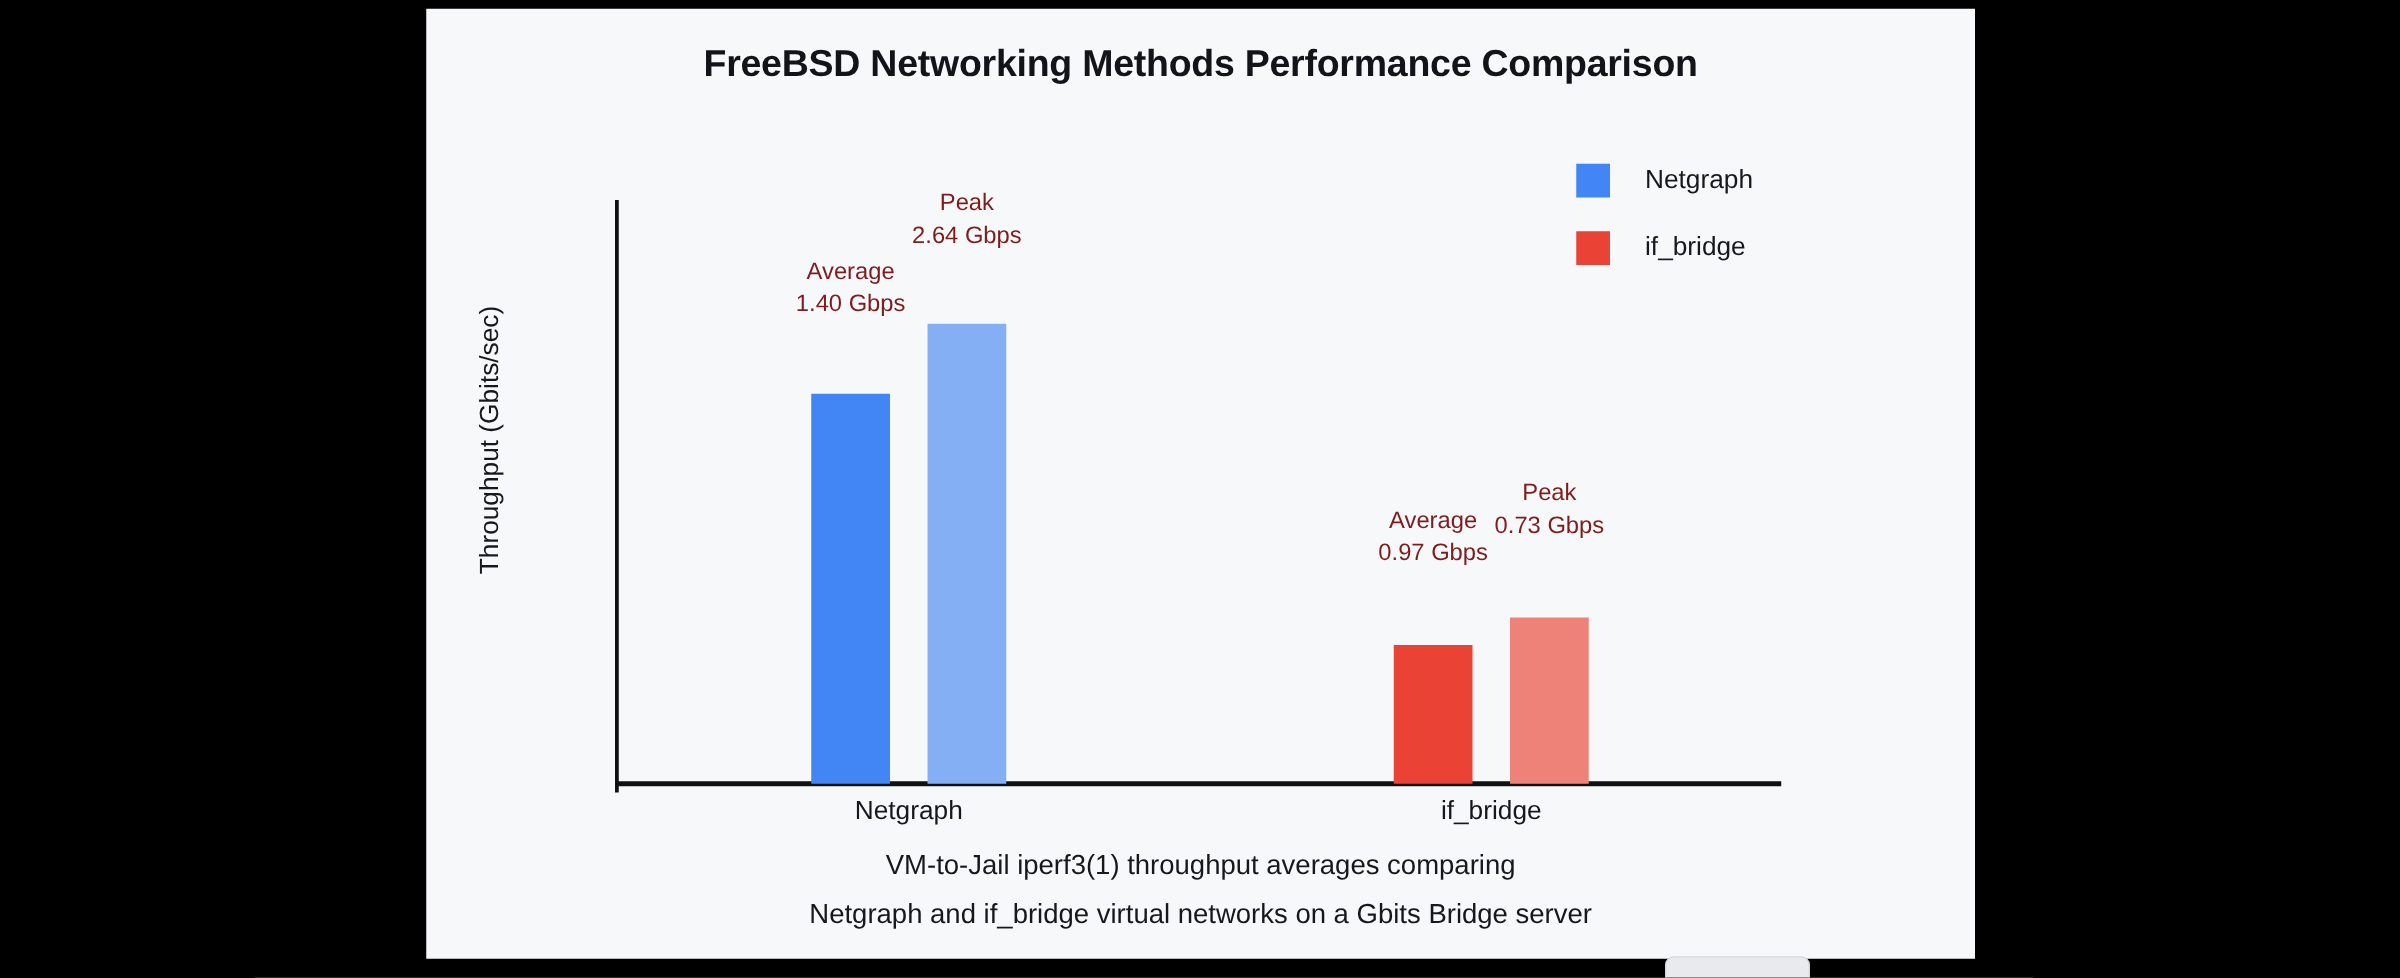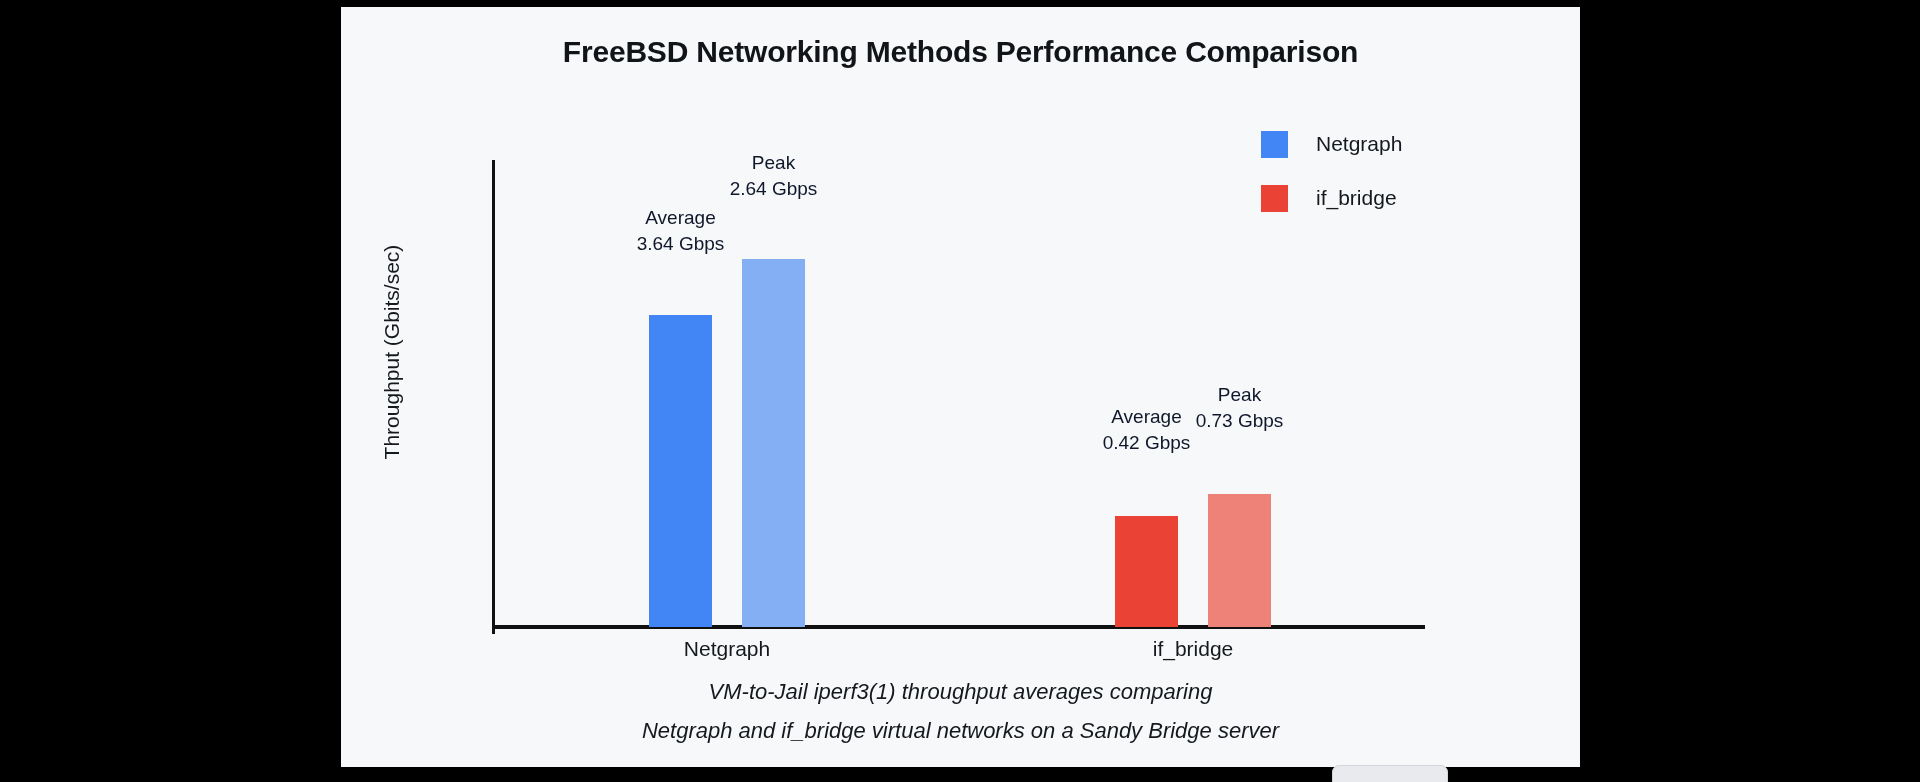--- a/index.html
+++ b/index.html
@@ -102,21 +102,21 @@
   .bar-wrap {
     position: absolute;
     left: 0; top: 0;
     width: 1239px; height: 620px;
   }
 
   .bar-annot {
     position: absolute;
     text-align: center;
     font-size: 19px;
-    color: #0f172a;
+    color: #7f1d1d;
     white-space: nowrap;
     line-height: 26px;
   }
 
   
   .cat-label {
     position: absolute;
     top: 630px;
     text-align: center;
     font-size: 21px;
@@ -127,21 +127,21 @@
   
   #caption {
     position: absolute;
     left: 0; top: 665px;
     width: 1239px;
     text-align: center;
     font-size: 22px;
     color: #15191e;
     line-height: 39px;
   }
-  #caption div { white-space: nowrap; font-style: italic; }
+  #caption div { white-space: nowrap; }
 
   
   #bottom-button {
     position: absolute;
     left: 1332px; top: 765px;
     width: 116px; height: 30px;
     background: #e8eaed;
     border: 1px solid #d3d6da;
     border-radius: 7px;
   }
@@ -171,48 +171,48 @@
       <div id="y-axis-line"></div>
       <div id="x-axis-line"></div>
 
       <div id="y-axis-title">Throughput (Gbits/sec)</div>
 
       <div class="bar-wrap">
 
         <div class="bar" style="left:308px; width:63px; height:312px; background:#4285f4;"></div>
         <div class="bar-annot" style="left:258px; top:198px; width:163px;">
           <div>Average</div>
-          <div>3.64 Gbps</div>
+          <div>1.40 Gbps</div>
         </div>
 
         <div class="bar" style="left:401px; width:63px; height:368px; background:#85aff5;"></div>
         <div class="bar-annot" style="left:351px; top:143px; width:163px;">
           <div>Peak</div>
           <div>2.64 Gbps</div>
         </div>
 
         <div class="bar" style="left:774px; width:63px; height:111px; background:#ea4335;"></div>
         <div class="bar-annot" style="left:724px; top:397px; width:163px;">
           <div>Average</div>
-          <div>0.42 Gbps</div>
+          <div>0.97 Gbps</div>
         </div>
 
         <div class="bar" style="left:867px; width:63px; height:133px; background:#ee8278;"></div>
         <div class="bar-annot" style="left:817px; top:375px; width:163px;">
           <div>Peak</div>
           <div>0.73 Gbps</div>
         </div>
       </div>
 
       <div class="cat-label" style="left:286px; width:200px;">Netgraph</div>
       <div class="cat-label" style="left:752px; width:200px;">if_bridge</div>
     </div>
 
     <div id="caption">
       <div>VM-to-Jail iperf3(1) throughput averages comparing</div>
-      <div>Netgraph and if_bridge virtual networks on a Sandy Bridge server</div>
+      <div>Netgraph and if_bridge virtual networks on a Gbits Bridge server</div>
     </div>
 
   </div>
 
   <div id="bottom-button"></div>
 
 </div>
 
 </body></html>

